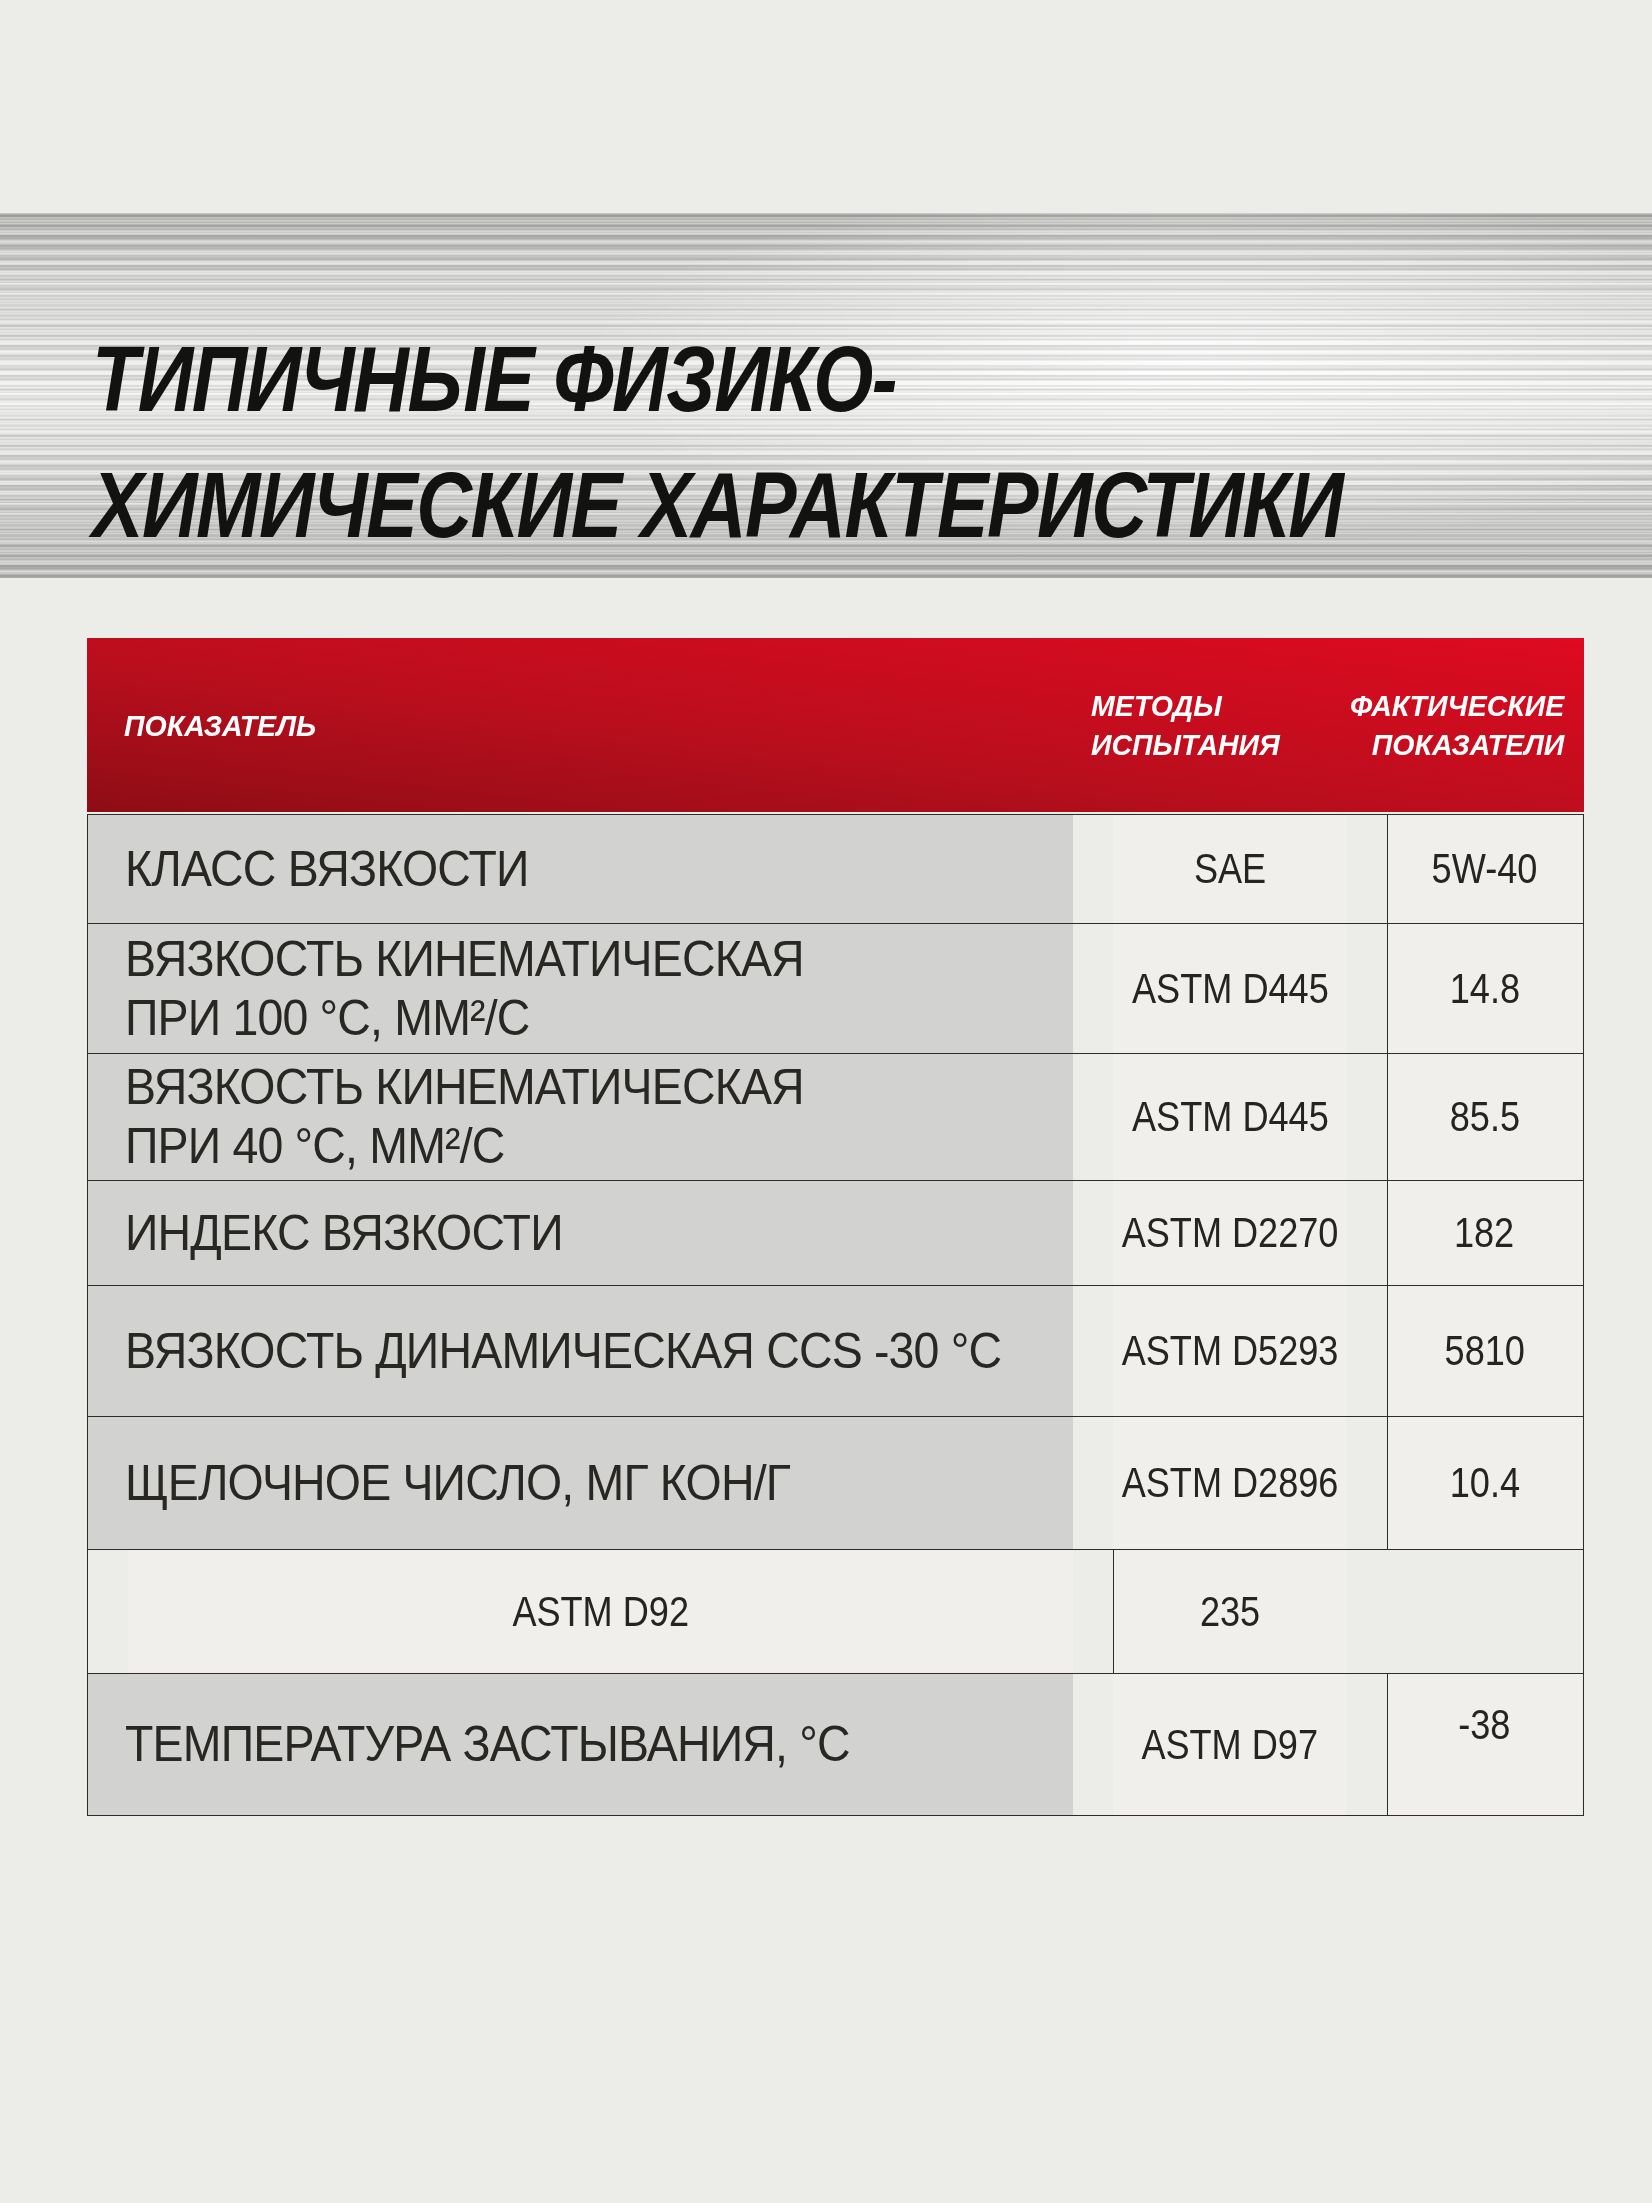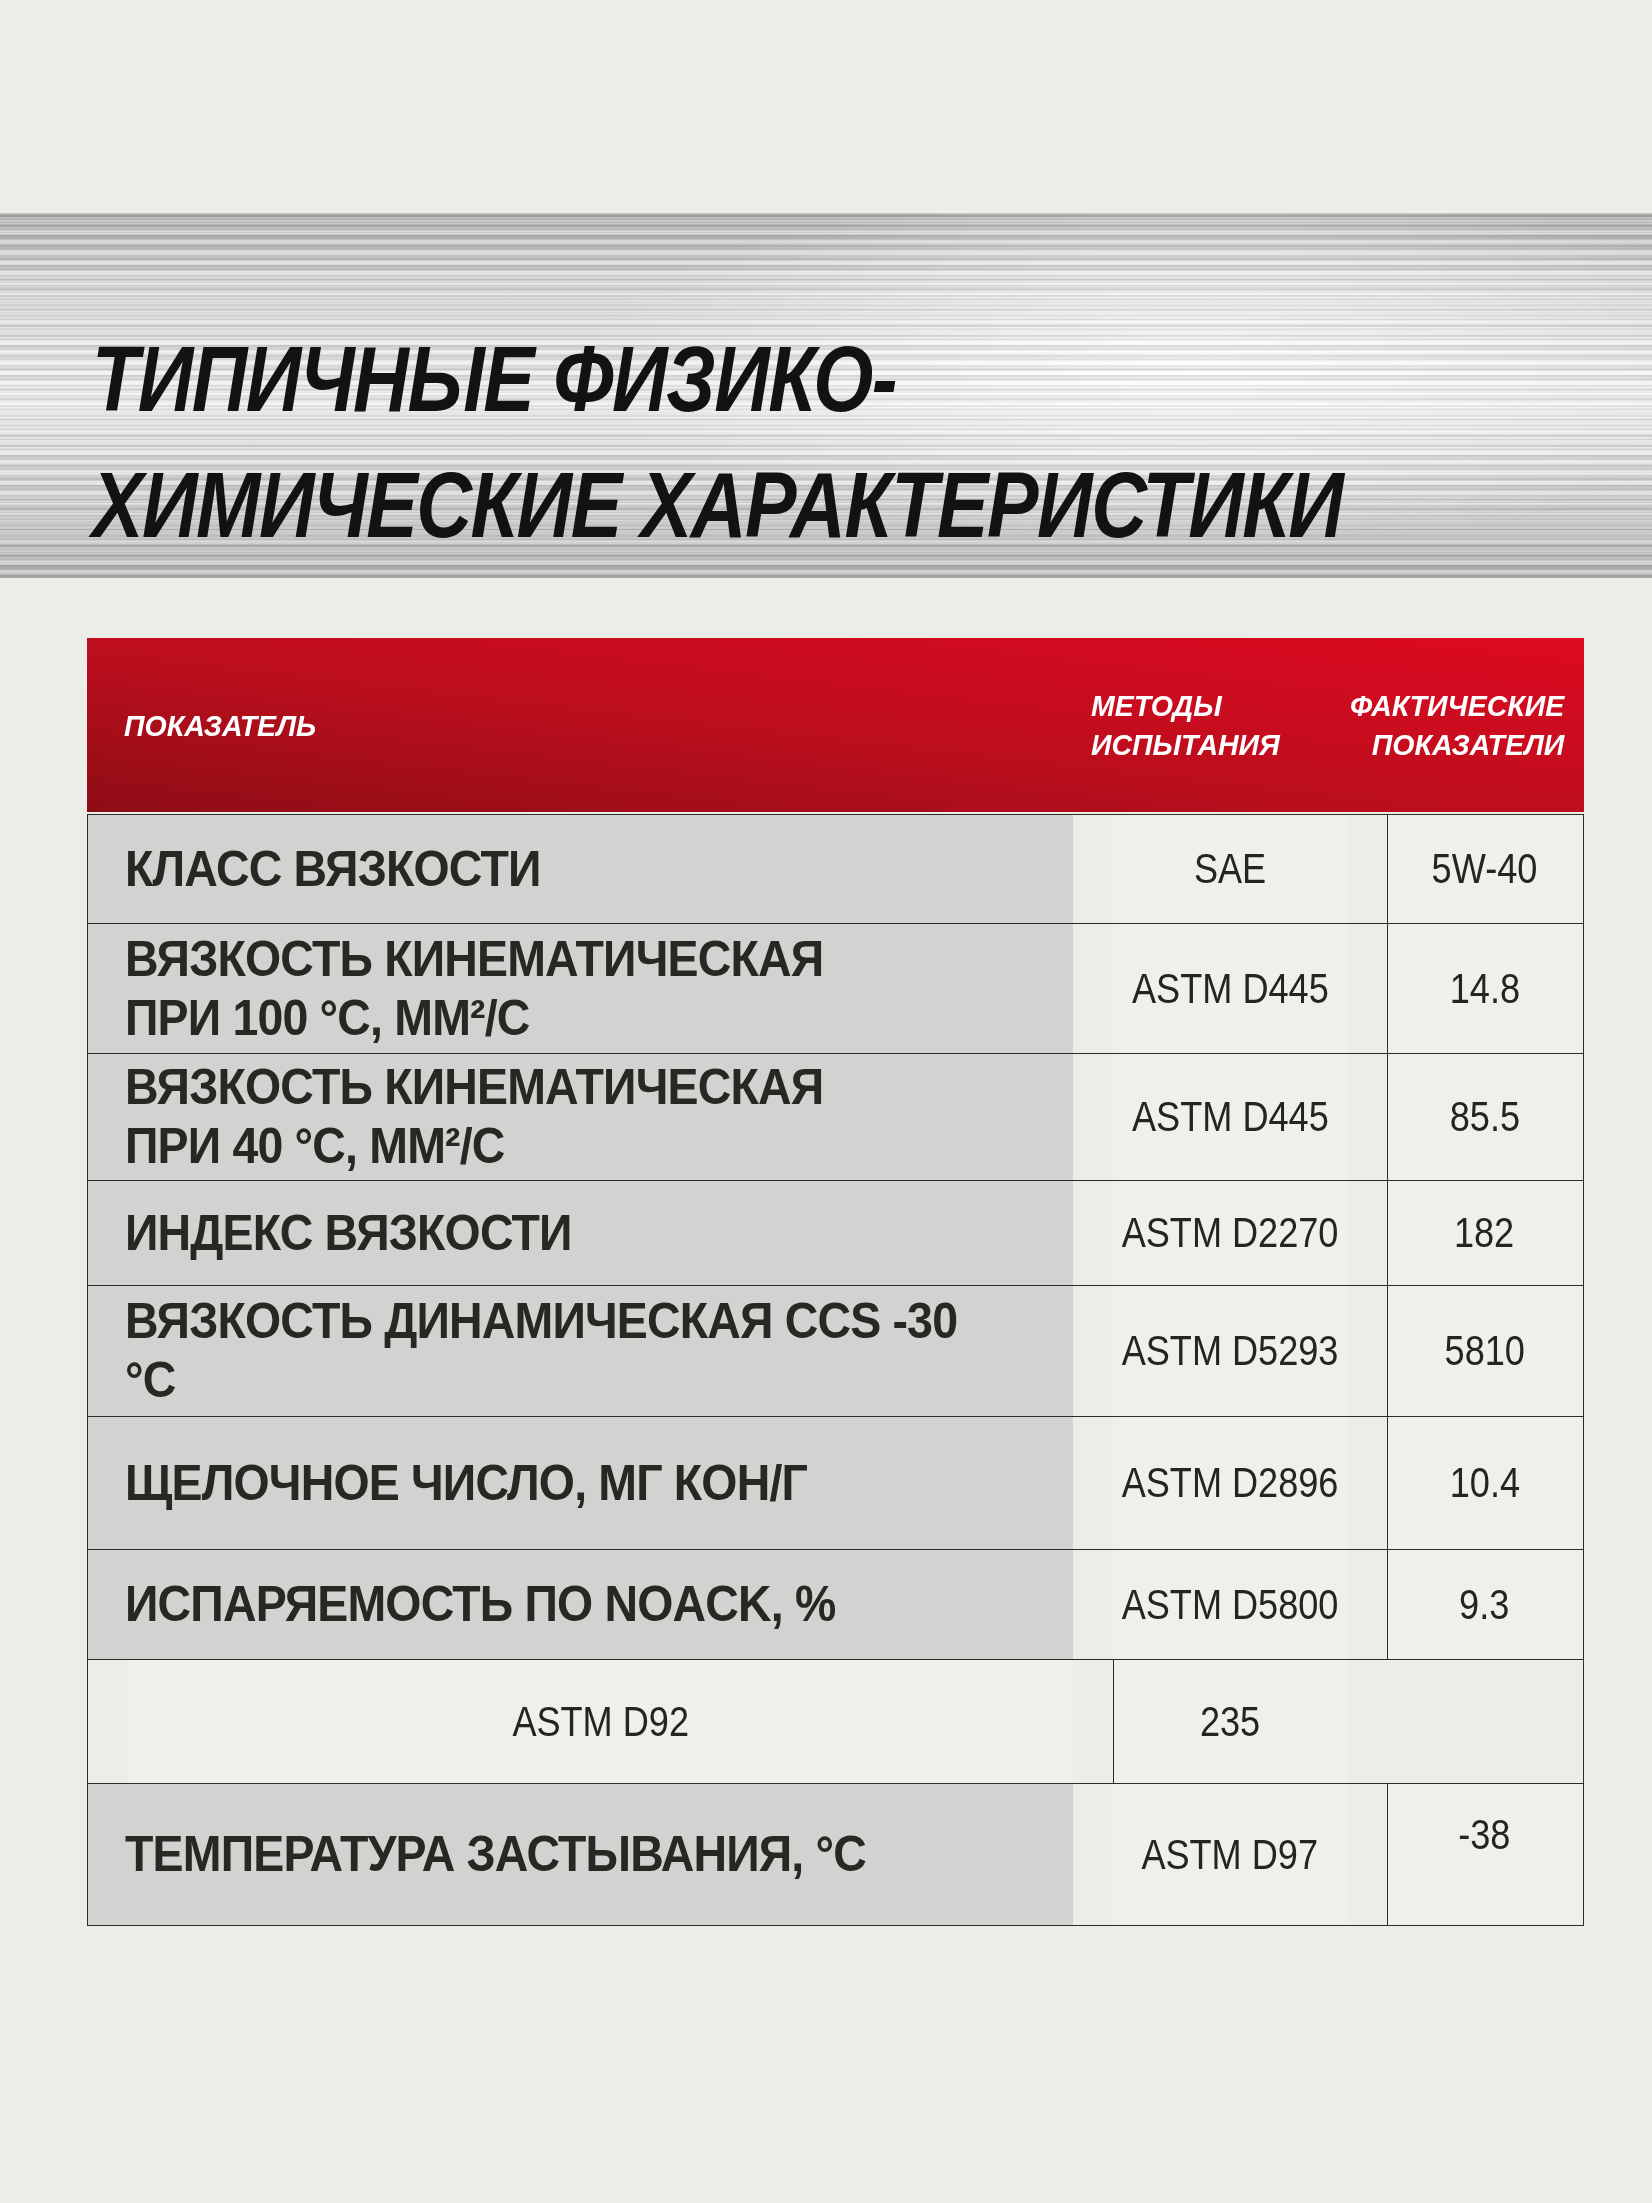--- a/index.html
+++ b/index.html
@@ -60,21 +60,21 @@
   }
   .row {
     box-sizing:border-box;
     display:grid; grid-template-columns:985px 274px 234px;
     border-top:1.8px solid #2c2c28;
   }
   .cell-name {
     background:#d2d2d0;
     display:flex; align-items:center;
     padding-left:37px;
-    font-weight:bold; font-size:50px; line-height:59px;
+    font-weight:normal; font-size:50px; line-height:59px;
     letter-spacing:-0.9px; color:#292724;
   }
   .cell-name .sq {
     display:inline-block; transform:scaleX(0.93); transform-origin:left center;
     white-space:pre-line;
   }
   .cell-method, .cell-value {
     background:#f0efeb;
     display:flex; align-items:center; justify-content:center;
     font-size:42px; color:#252420;margin-left:40px;
@@ -179,31 +179,20 @@
           <span class="sq">ЩЕЛОЧНОЕ ЧИСЛО, МГ КОН/Г</span>
         </div>
       <div class="cell-method">
           <span class="sq">ASTM D2896</span>
         </div>
       <div class="cell-value">
           <span class="sq">10.4</span>
         </div>
     </div>
 
-    <div class="row" style="height:110px">
-      <div class="cell-name">
-          <span class="sq">ИСПАРЯЕМОСТЬ ПО NOACK, %</span>
-        </div>
-      <div class="cell-method">
-          <span class="sq">ASTM D5800</span>
-        </div>
-      <div class="cell-value">
-          <span class="sq">9.3</span>
-        </div>
-    </div>
 
     <div class="row" style="height:124px">
       <div class="cell-method">
           <span class="sq">ASTM D92</span>
         </div>
       <div class="cell-value">
           <span class="sq">235</span>
         </div>
     </div>
 

